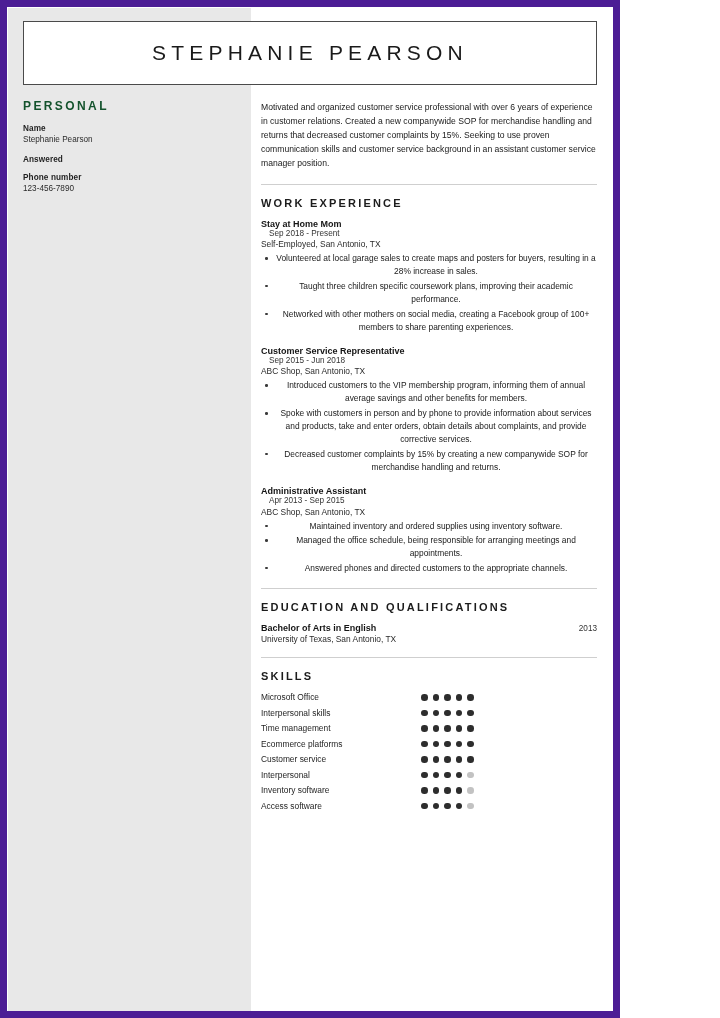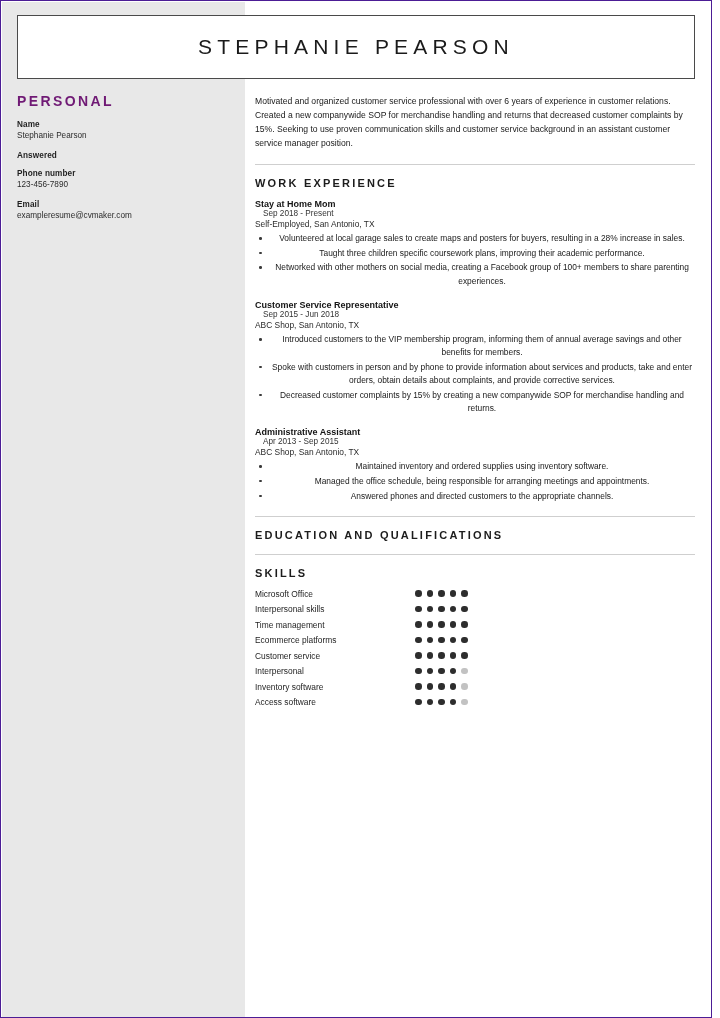--- a/index.html
+++ b/index.html
@@ -9,25 +9,25 @@
   body {
     width: 720px;
     height: 1018px;
     background: #ffffff;
     font-family: "Liberation Sans", sans-serif;
     color: #1f1f1f;
     -webkit-font-smoothing: antialiased;
   }
   .page {
     position: relative;
-    width: 712px;
+    width: 620px;
     height: 1018px;
     box-sizing: border-box;
     background: #ffffff;
-    border: 1px solid #4c1d95;
+    border: 7px solid #4c1d95;
     overflow: hidden;
   }
   
   .sidebar-bg {
     position: absolute;
     left: 1px;
     top: 1px;
     width: 243px;
     height: 1015px;
     background: #e8e8e8;
@@ -65,24 +65,24 @@
     padding-right: 10px;
     box-sizing: border-box;
   }
   .col-right {
     flex: 1;
     padding-left: 26px;
     box-sizing: border-box;
   }
   
   .side-heading {
-    font-size: 14px;
+    font-size: 12px;
     font-weight: 700;
     letter-spacing: 2.4px;
-    color: #701a75;
+    color: #14532d;
     margin: 0 0 11px 0;
   }
   .side-block {
     margin-bottom: 9px;
   }
   .side-label {
     font-size: 8.2px;
     font-weight: 700;
     color: #1f1f1f;
     margin-bottom: 2px;
@@ -233,24 +233,20 @@
               <div class="side-label">Name</div>
               <div class="side-value">Stephanie Pearson</div>
             </div>
             <div class="side-block">
               <div class="side-label">Answered</div>
             </div>
             <div class="side-block">
               <div class="side-label">Phone number</div>
               <div class="side-value">123-456-7890</div>
             </div>
-            <div class="side-block">
-              <div class="side-label">Email</div>
-              <div class="side-value">exampleresume@cvmaker.com</div>
-            </div>
           </div>
       </div>
 
       <div class="col-right">
 
         <p class="summary">Motivated and organized customer service professional with over 6 years of experience in customer relations. Created a new companywide SOP for merchandise handling and returns that decreased customer complaints by 15%. Seeking to use proven communication skills and customer service background in an assistant customer service manager position.</p>
 
         <hr class="rule">
 
         <div class="section-title">WORK EXPERIENCE</div>
@@ -289,20 +285,29 @@
                 <li>Maintained inventory and ordered supplies using inventory software.</li>
                 <li>Managed the office schedule, being responsible for arranging meetings and appointments.</li>
                 <li>Answered phones and directed customers to the appropriate channels.</li>
               </ul>
             </div>
           </div>
 
         <hr class="rule">
 
         <div class="section-title">EDUCATION AND QUALIFICATIONS</div>
+        <div id="education-list">
+            <div>
+              <div class="edu-head">
+                <div class="edu-title">Bachelor of Arts in English</div>
+                <div class="edu-date">2013</div>
+              </div>
+              <div class="edu-sub">University of Texas, San Antonio, TX</div>
+            </div>
+          </div>
 
         <hr class="rule">
 
         <div class="section-title">SKILLS</div>
         <div id="skills-list">
             <div class="skill-row">
               <div class="skill-name">Microsoft Office</div>
               <div class="dots">
                 <span class="dot"></span>
                 <span class="dot"></span>

